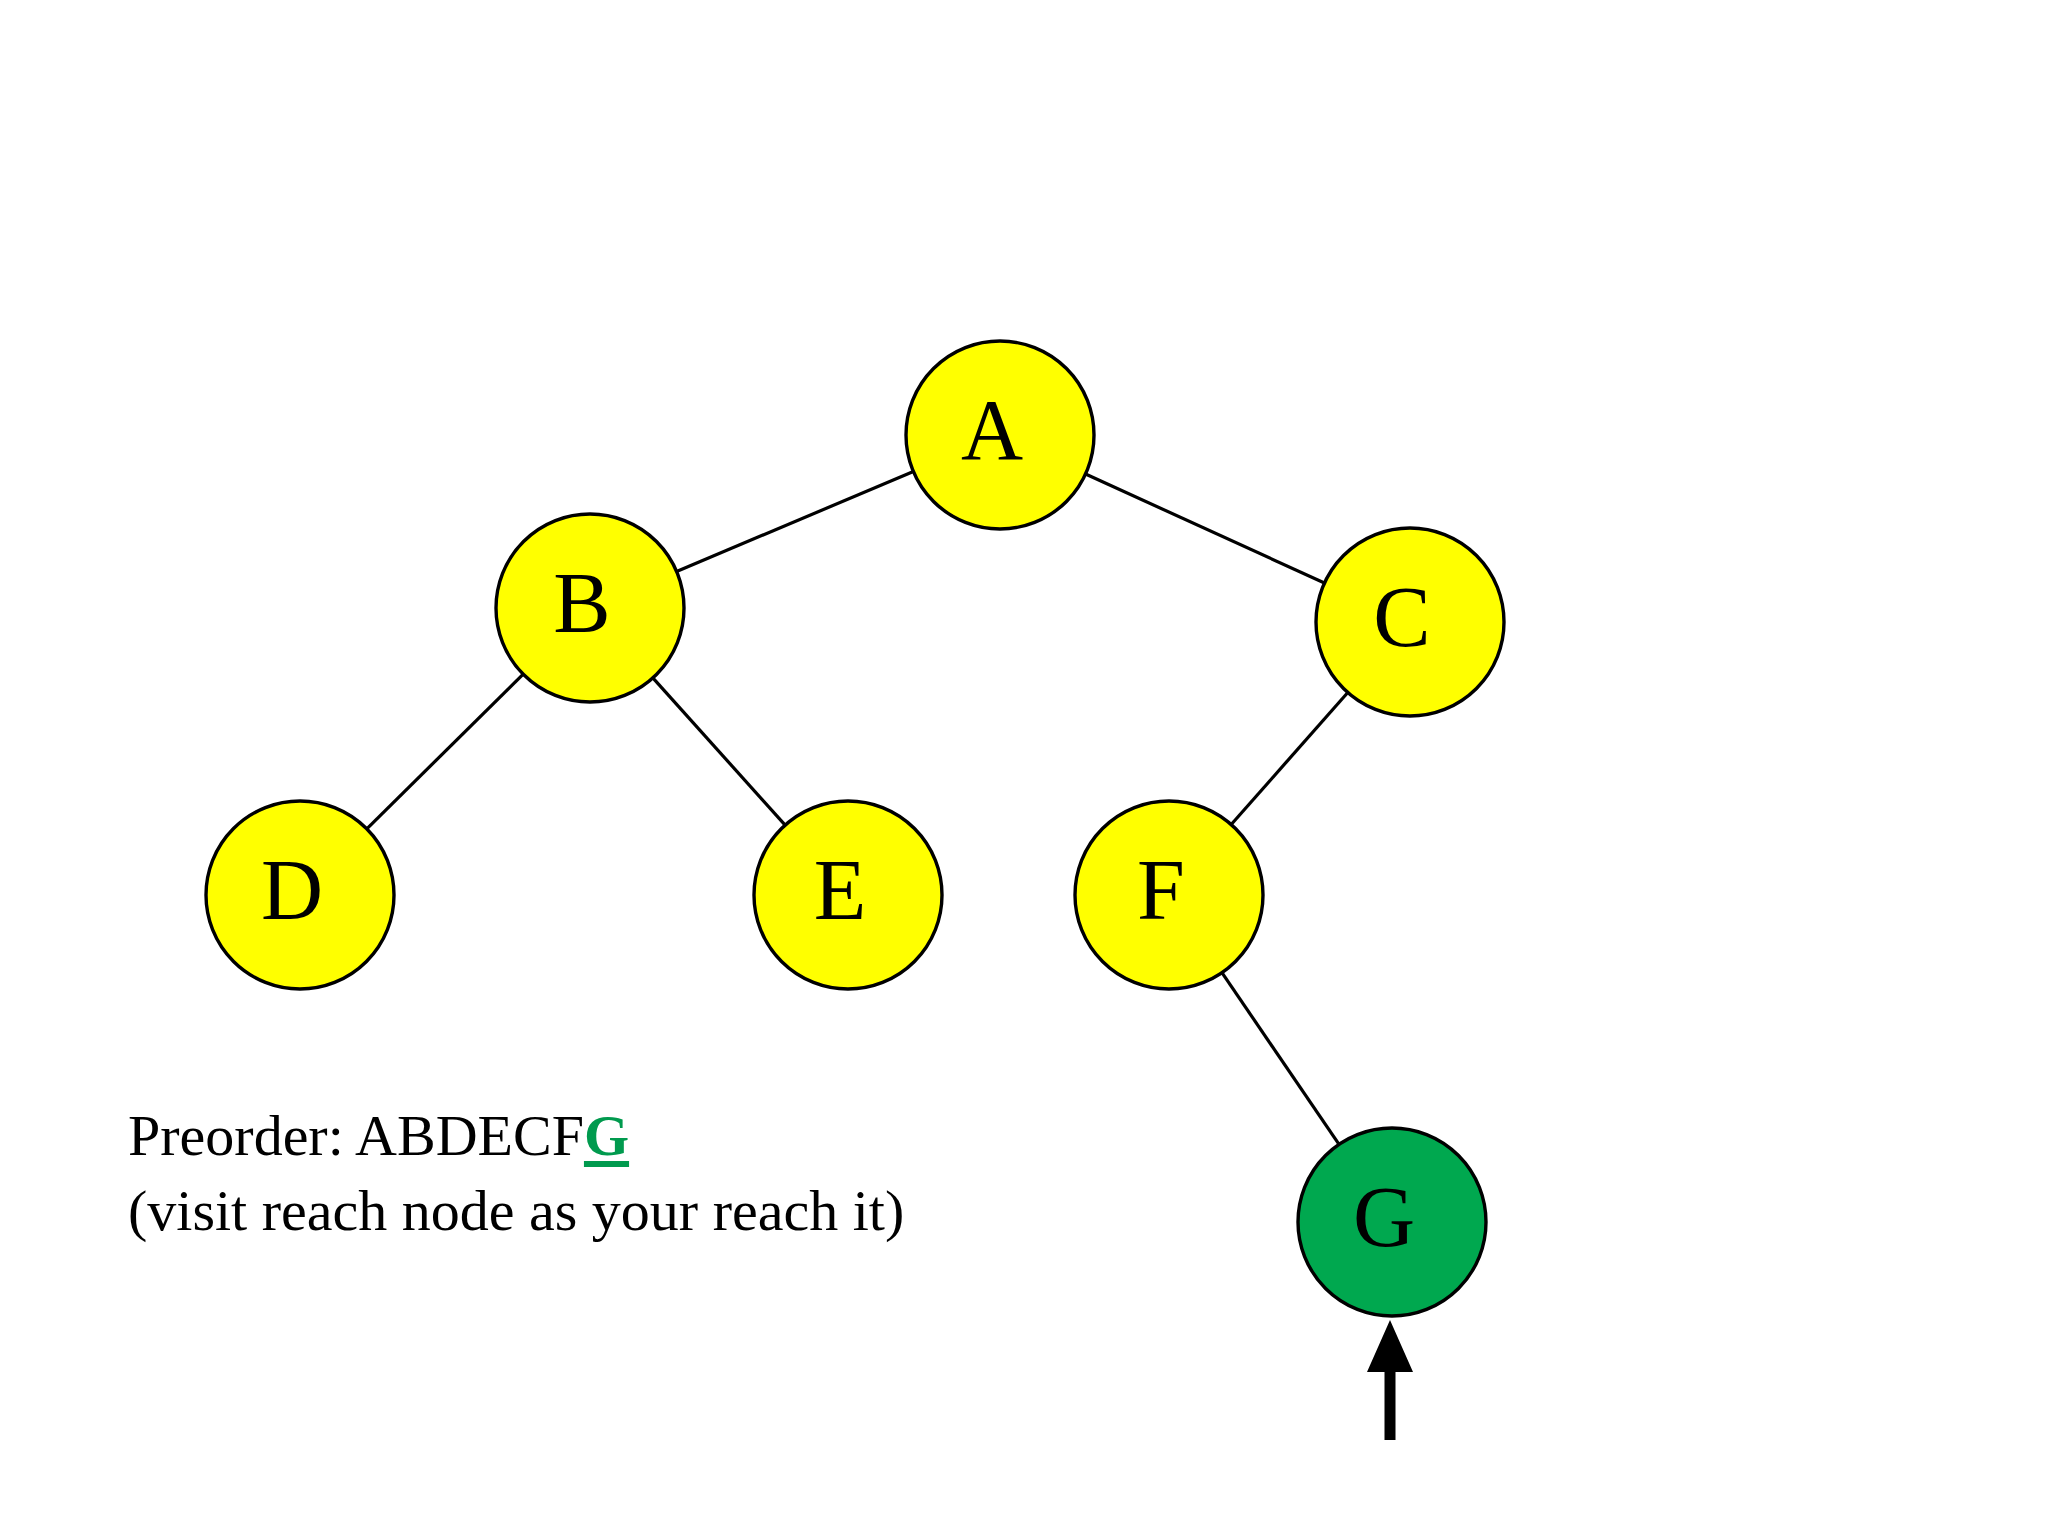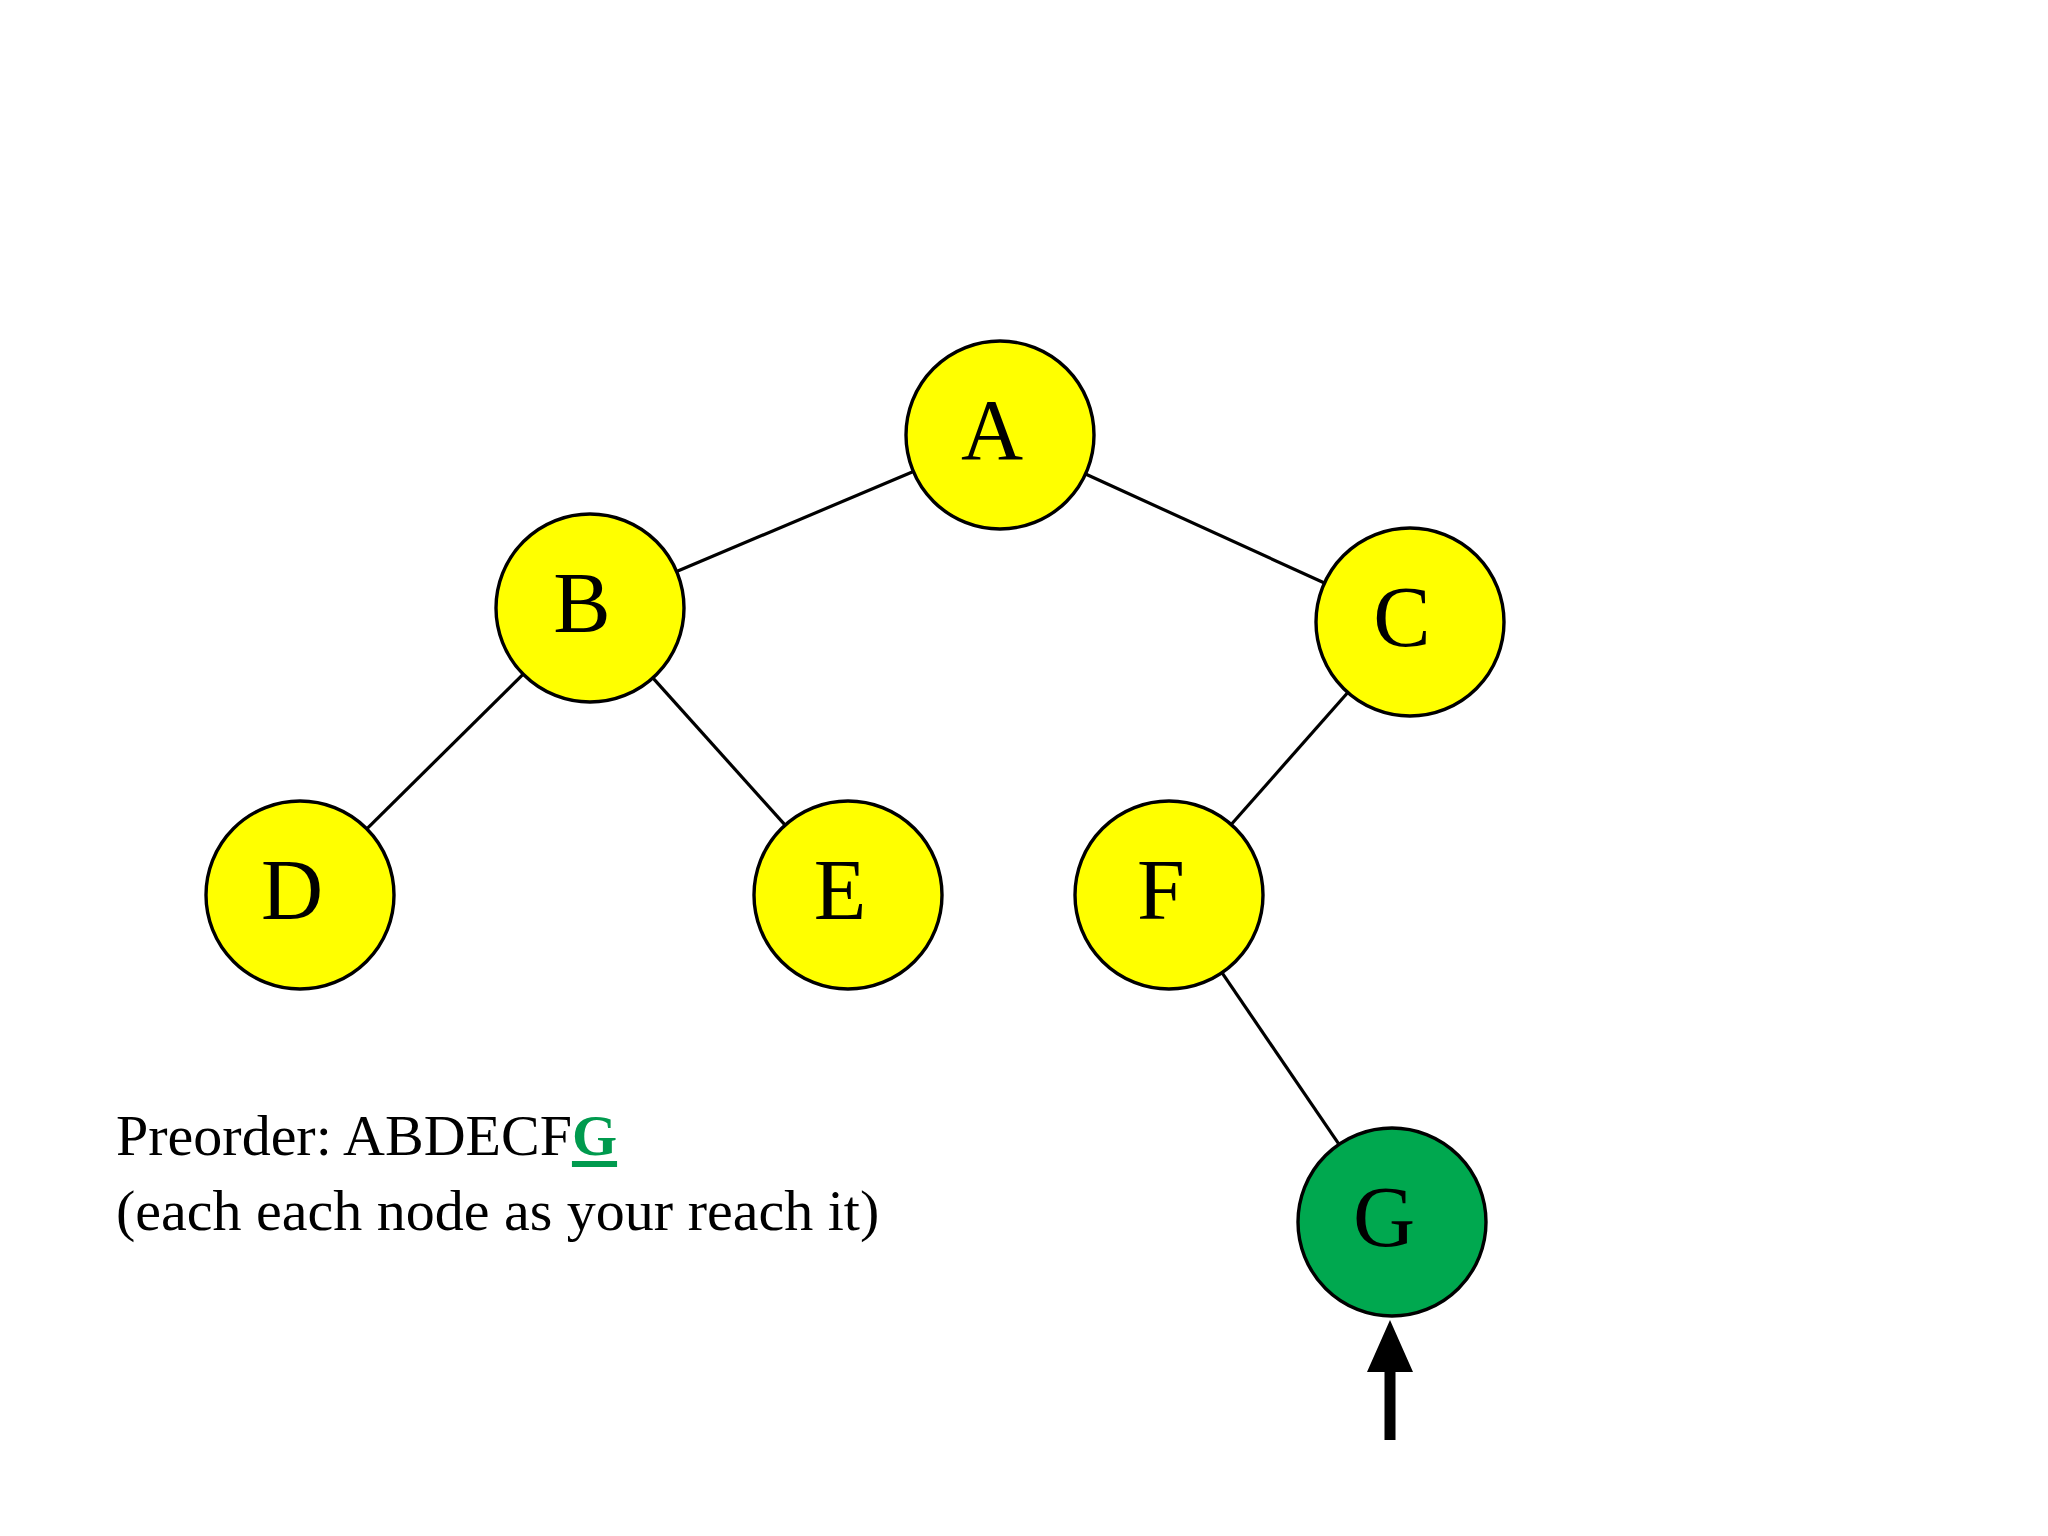--- a/index.html
+++ b/index.html
@@ -39,21 +39,21 @@
   }
   .node-label {
     font-family: "Liberation Serif", "DejaVu Serif", serif;
     font-size: 86px;
     fill: #000000;
     text-anchor: middle;
     dominant-baseline: middle;
   }
   #caption-block {
     position: absolute;
-    left: 116px;
+    left: 128px;
     top: 1098px;
     color: #000000;
     font-family: "Liberation Serif", "DejaVu Serif", serif;
     font-size: 58px;
     line-height: 1.30;
     white-space: nowrap;
   }
   #caption-block .line {
     display: block;
   }
@@ -121,16 +121,16 @@
     </g>
 
     <g>
       <path id="arrow-shape" fill="#000000" stroke="none" d="M 1384.5 1440 L 1384.5 1372 L 1367 1372 L 1390 1320 L 1413 1372 L 1395.5 1372 L 1395.5 1440 Z"></path>
     </g>
 
   </svg>
 
   <div id="caption-block">
     <span class="line"><span>Preorder: ABDECF</span><span class="hilite" id="hilite-g" style="color: rgb(0, 154, 78); text-decoration-color: rgb(0, 154, 78);">G</span></span>
-    <span class="line">(each each node as your reach it)</span>
+    <span class="line">(visit reach node as your reach it)</span>
   </div>
 
 </div>
 
 </body></html>

